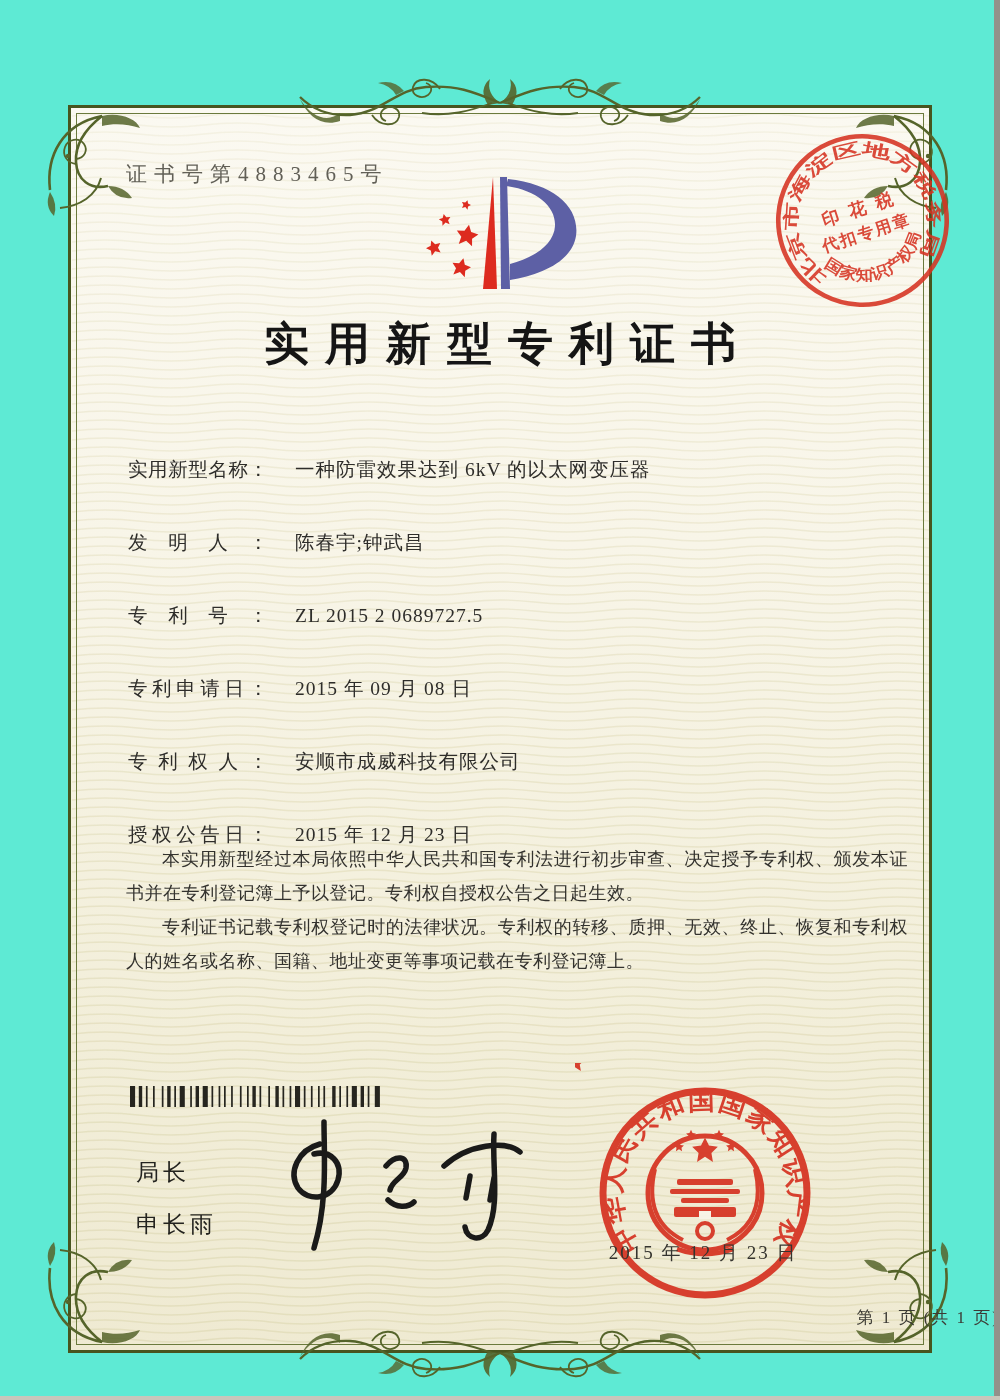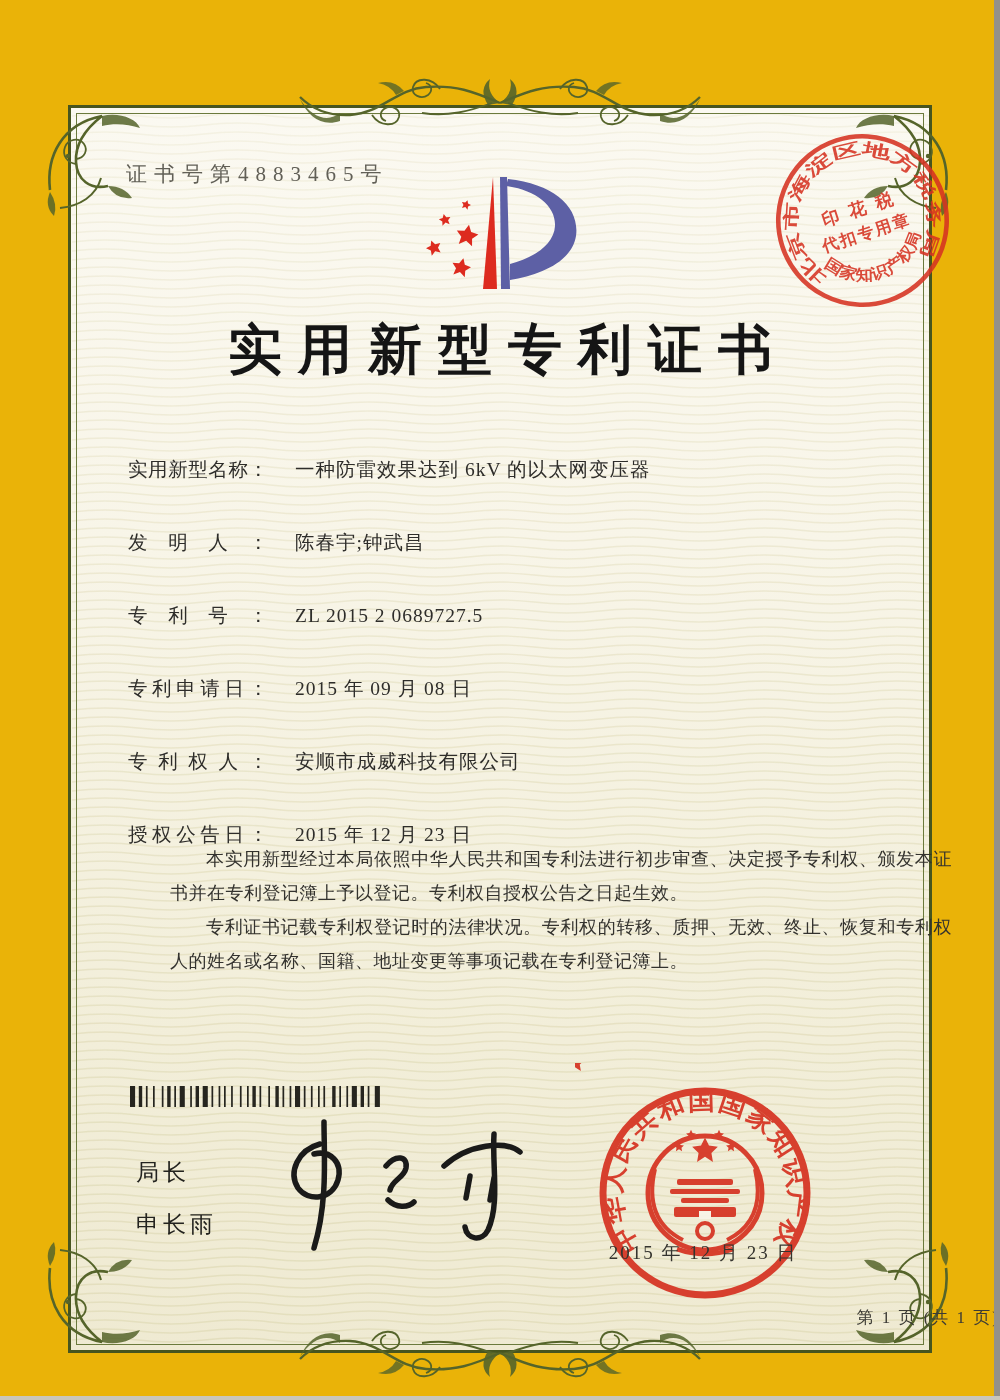--- a/index.html
+++ b/index.html
@@ -1,34 +1,34 @@
 <!DOCTYPE html>
 <html><head>
 <meta charset="utf-8">
 <style>
   html,body{margin:0;padding:0;background:#e8e6df;}
-  #page{position:relative;width:1000px;height:1400px;background:#eab308;overflow:hidden;
+  #page{position:relative;width:1000px;height:1400px;background:#5eead4;overflow:hidden;
         font-family:"Liberation Serif","DejaVu Serif",serif;}
   .abs{position:absolute;}
   
   #interior{left:71px;top:108px;width:858px;height:1242px;
             background:linear-gradient(180deg,#fbf9f1 0%,#f8f5e8 35%,#f2eed9 75%,#efead2 100%);z-index:0;}
   #frame{left:68px;top:105px;width:858px;height:1242px;border:3px solid #47551f;z-index:1;}
   #frame-inner{left:76px;top:113px;width:846px;height:1230px;border:1px solid #6b7a3c;z-index:1;}
   #deco-svg,#wave-svg{left:0;top:0;z-index:1;pointer-events:none;}
   #cert-no{left:126px;top:160px;font-size:21px;letter-spacing:7px;color:#615f56;z-index:2;}
   #logo{left:400px;top:156px;z-index:2;}
-  #title{left:0;top:314px;width:1000px;text-align:center;font-size:54px;font-weight:bold;
+  #title{left:0;top:314px;width:1000px;text-align:center;font-size:45px;font-weight:bold;
          letter-spacing:16px;text-indent:16px;color:#151515;z-index:2;}
   #fields{left:128px;top:436px;width:800px;z-index:2;}
   .frow{height:73px;font-size:19.5px;color:#2e2d2a;white-space:nowrap;}
   .flabel{display:inline-block;width:140px;text-align:justify;text-align-last:justify;margin-top:20px;
           -moz-text-align-last:justify;}
   .fvalue{margin-left:27px;letter-spacing:1px;}
-  #paras{left:126px;top:842px;width:782px;z-index:2;margin-left:44px;}
+  #paras{left:126px;top:842px;width:782px;z-index:2;}
   #paras p{margin:0;font-size:18px;line-height:34px;text-align:justify;text-indent:2em;
            color:#33322e;letter-spacing:.5px;}
   #barcode{left:130px;top:1086px;z-index:2;}
   #officer{left:136px;top:1146px;z-index:2;font-family:"Liberation Sans","DejaVu Sans",sans-serif;
            color:#23231f;font-size:23px;letter-spacing:4px;line-height:52px;font-weight:500;}
   #signature{left:258px;top:1112px;z-index:3;}
   #grant-seal{left:575px;top:1063px;z-index:3;opacity:.93;}
   #seal-date{left:588px;top:1240px;width:230px;text-align:center;font-size:19px;color:#35342f;
              letter-spacing:2px;z-index:4;}
   #tax-seal{left:768px;top:126px;z-index:3;opacity:.88;}

